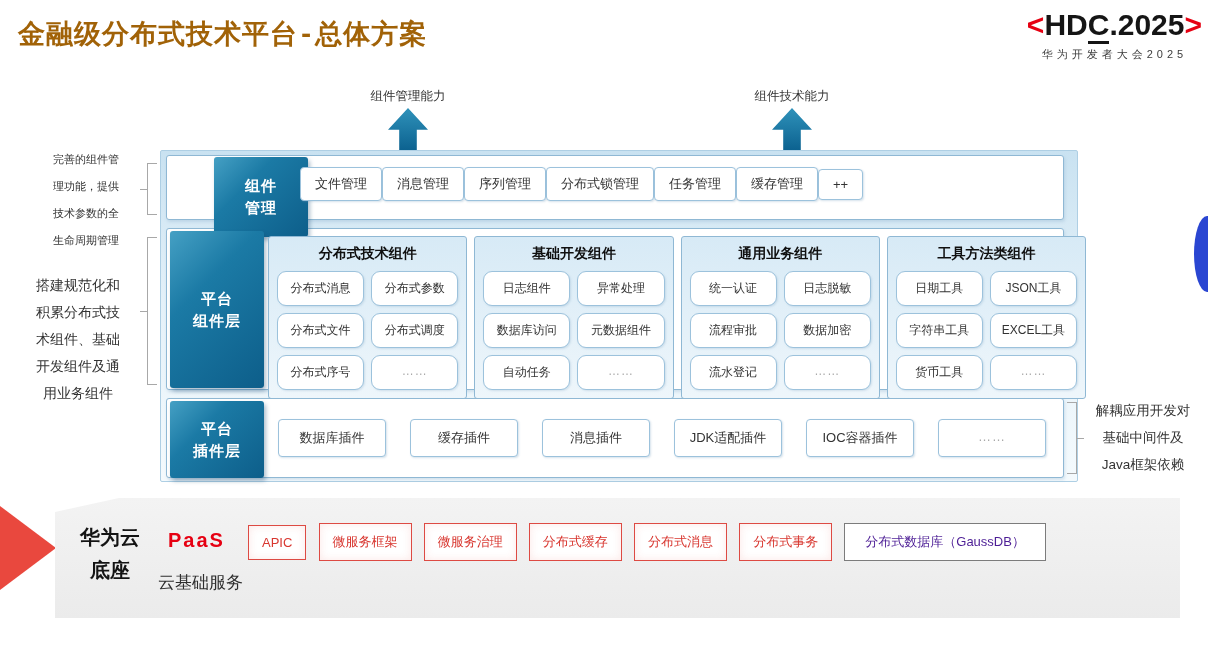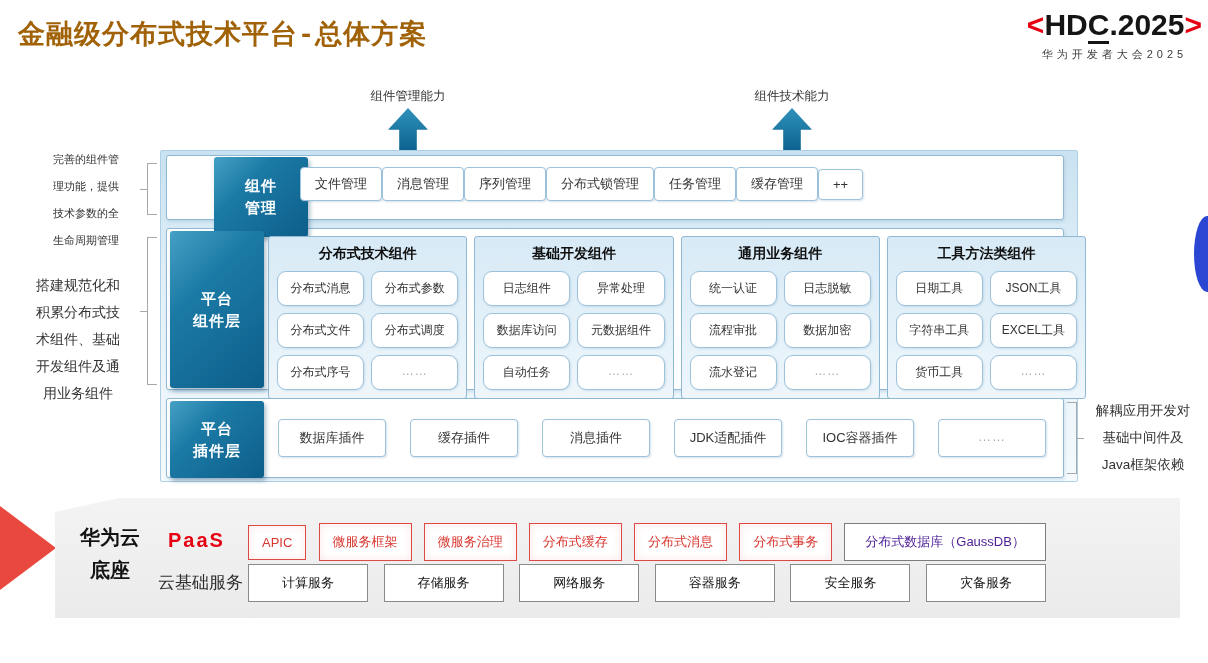--- a/index.html
+++ b/index.html
@@ -215,24 +215,16 @@
     <div class="pbox red">APIC</div>
     <div class="pbox red">微服务框架</div>
     <div class="pbox red">微服务治理</div>
     <div class="pbox red">分布式缓存</div>
     <div class="pbox red">分布式消息</div>
     <div class="pbox red">分布式事务</div>
     <div class="pbox dark">分布式数据库（GaussDB）</div>
   </div>
 
   <div class="cloud-label">云基础服务</div>
-  <div class="cloud-row">
-    <div class="cbox">计算服务</div>
-    <div class="cbox">存储服务</div>
-    <div class="cbox">网络服务</div>
-    <div class="cbox">容器服务</div>
-    <div class="cbox">安全服务</div>
-    <div class="cbox">灾备服务</div>
-  </div>
 
   <div class="bluedot"></div>
 
 </div>
 
 </body></html>

